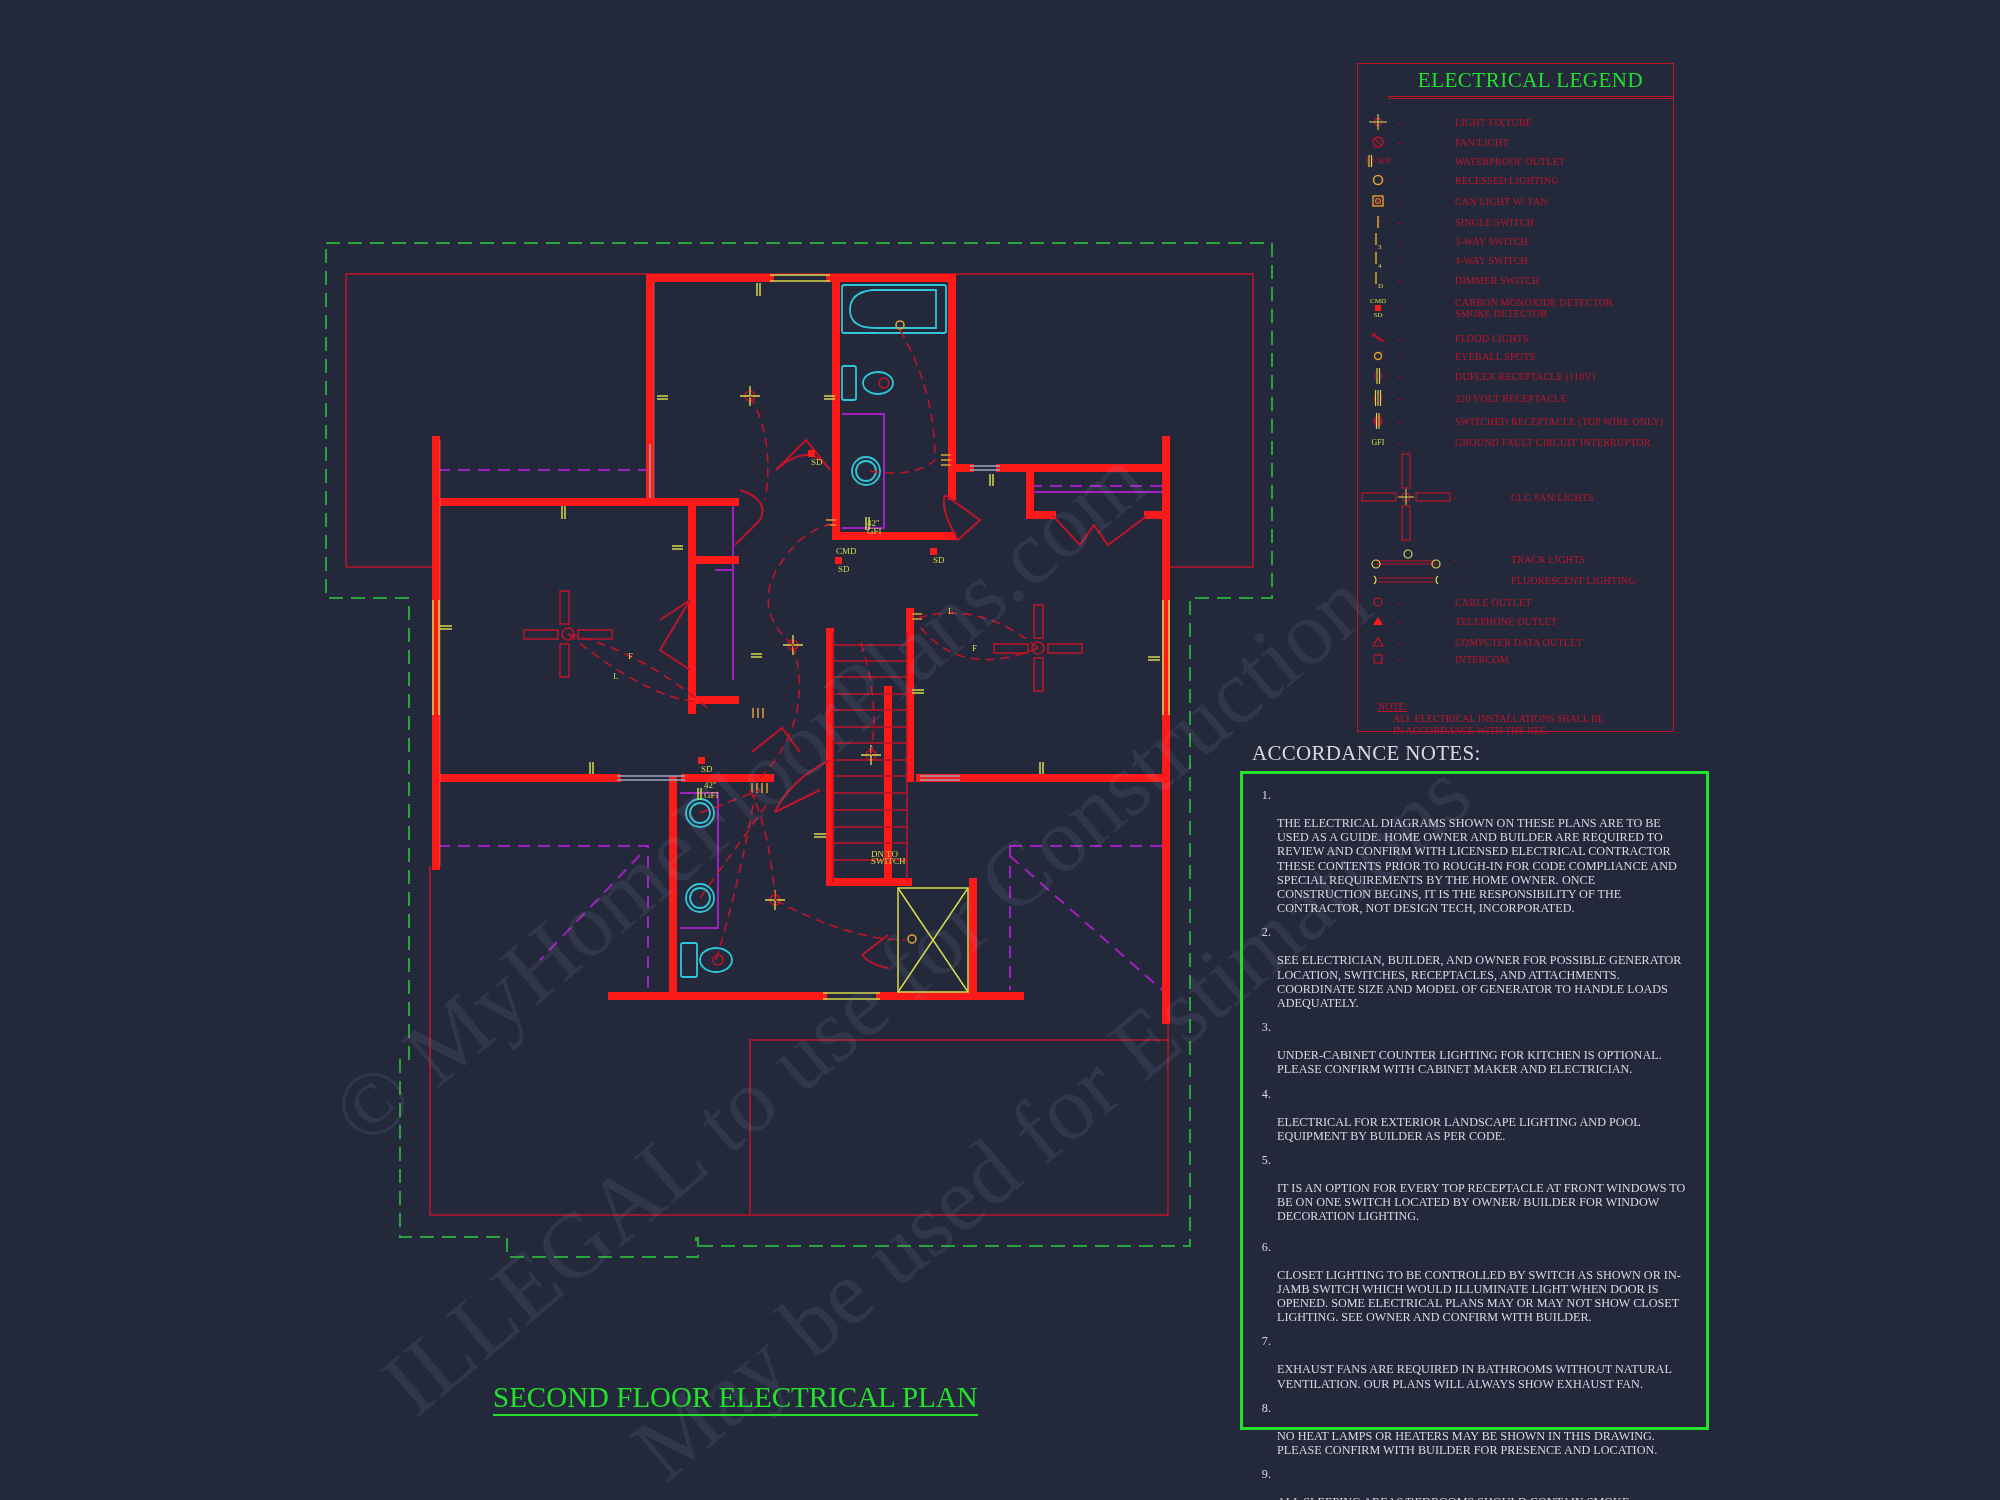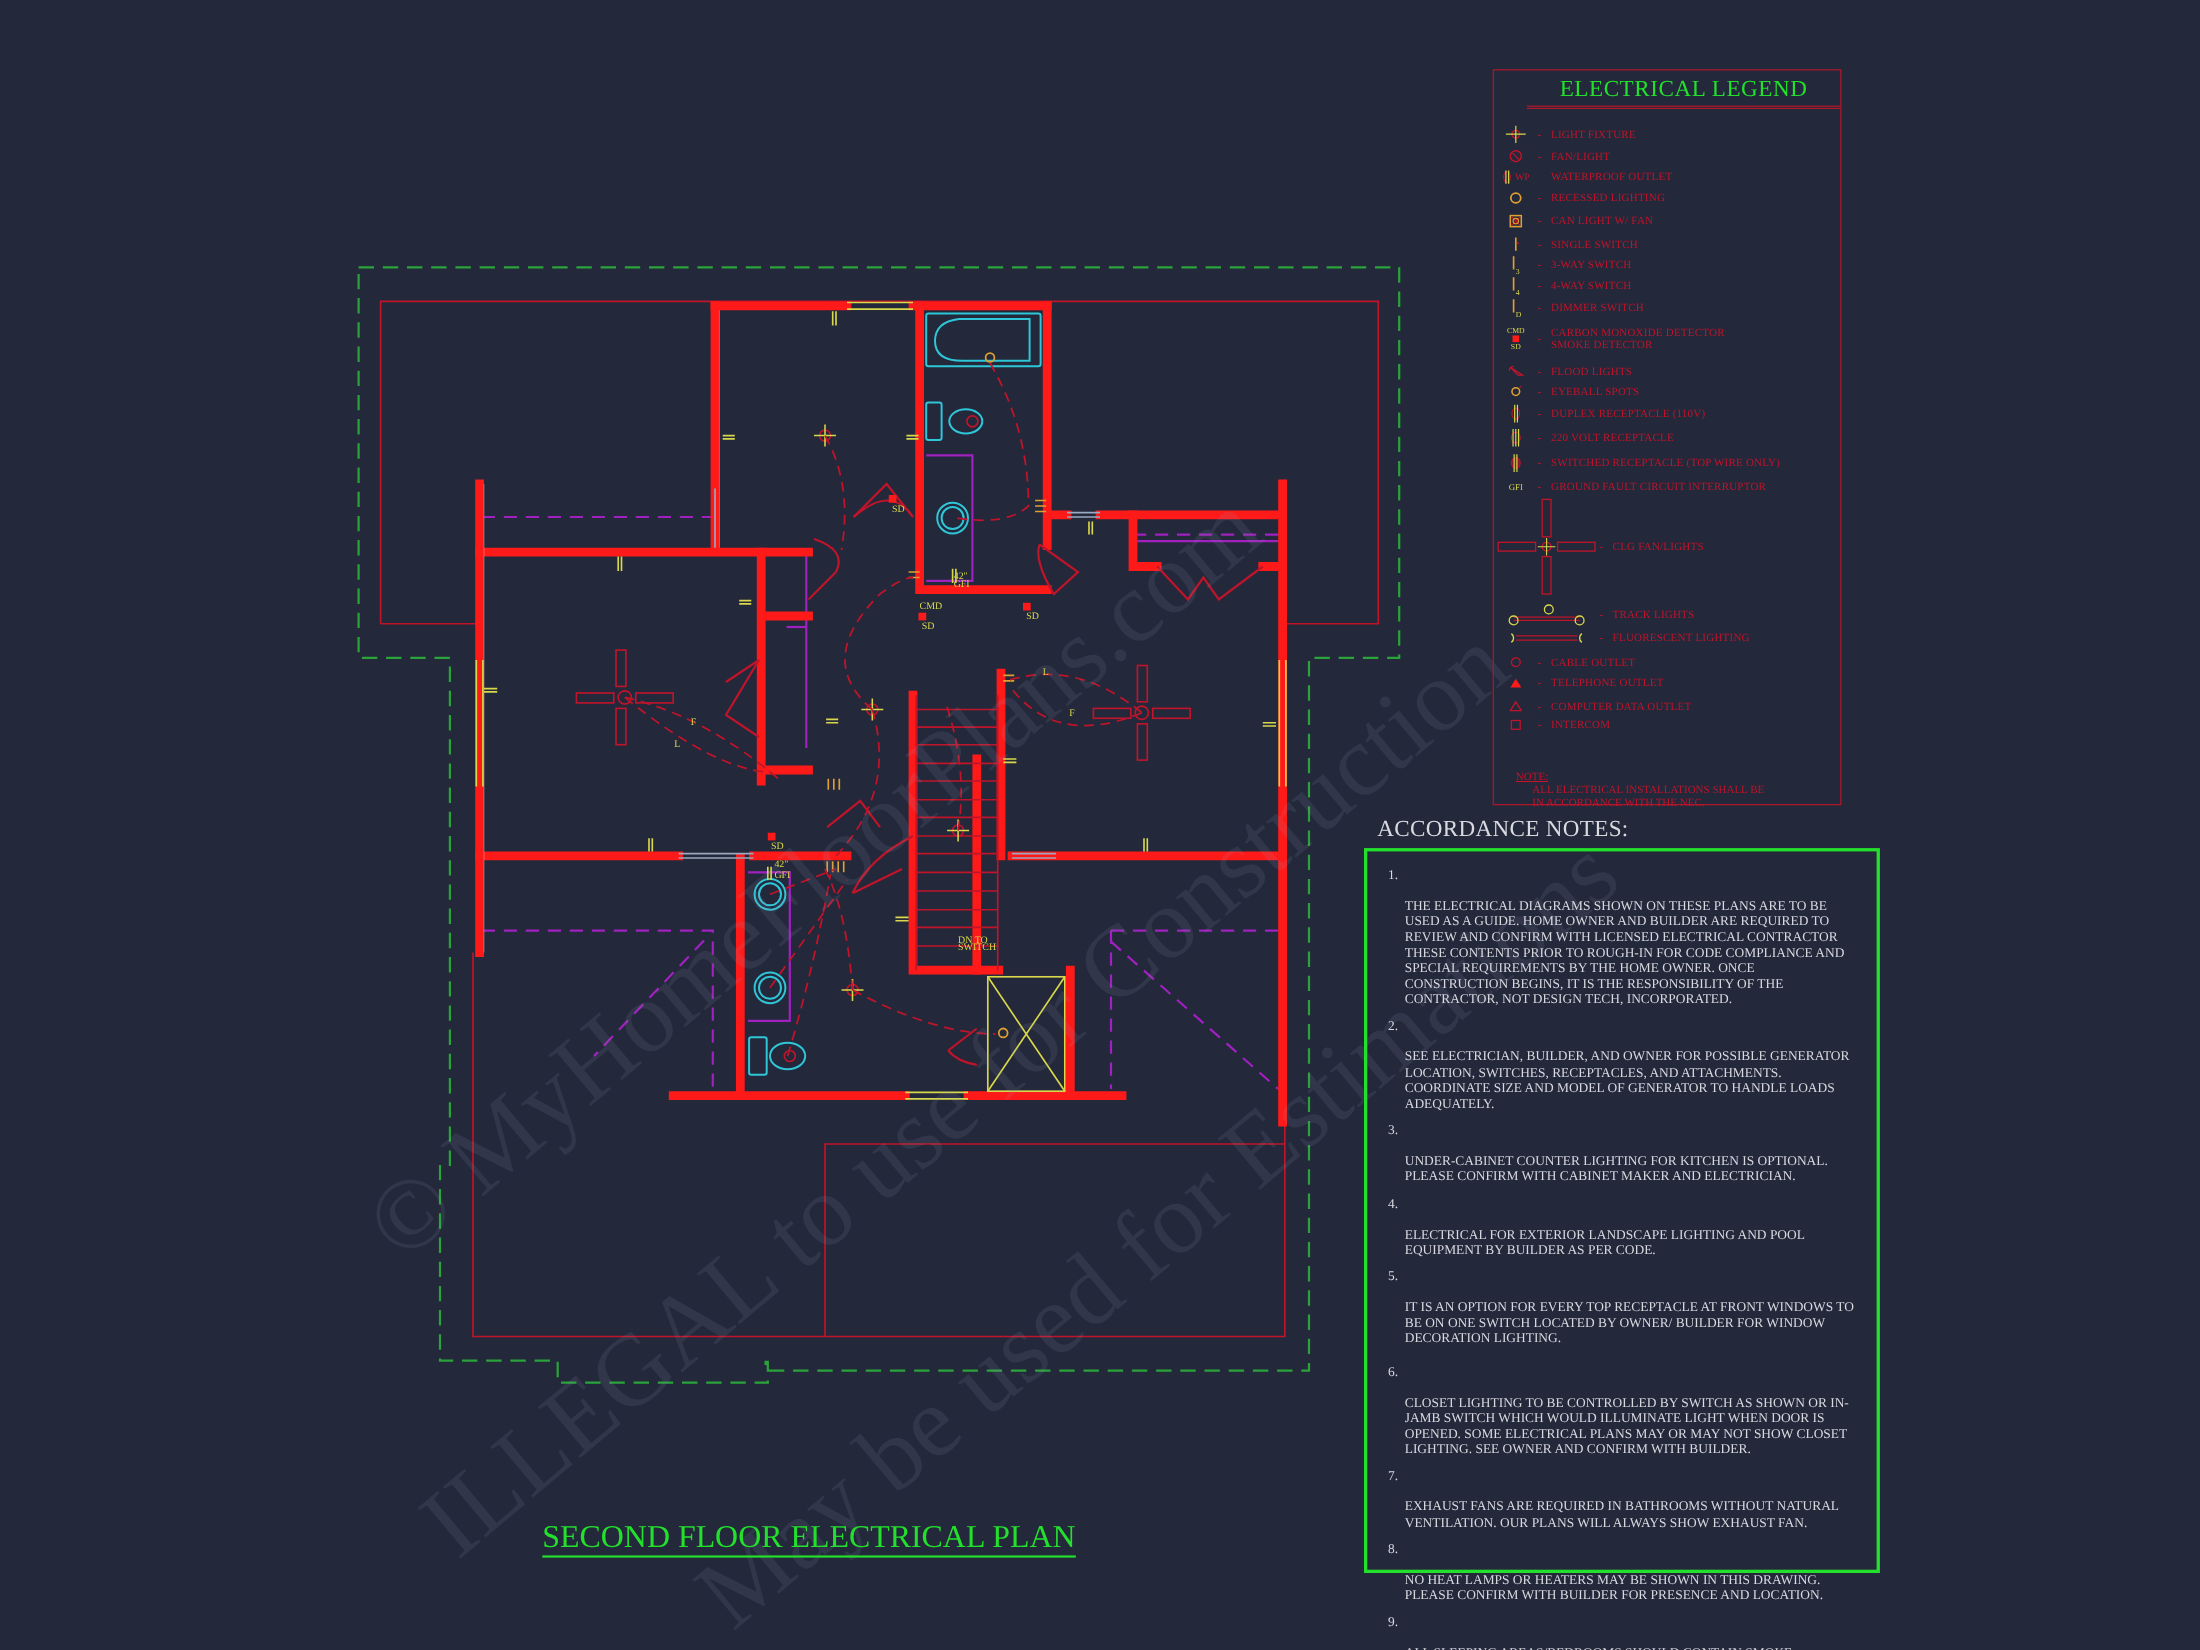--- a/index.html
+++ b/index.html
@@ -4,21 +4,21 @@
 <style>
   html,body{margin:0;padding:0;background:#23283b;}
   body{width:2000px;height:1500px;position:relative;overflow:hidden;font-family:"Liberation Serif","DejaVu Serif",serif;}
   #plan-svg{position:absolute;left:0;top:0;width:2000px;height:1500px;}
   .wm{position:absolute;color:rgba(150,155,175,0.13);font-family:"Liberation Serif",serif;white-space:nowrap;transform-origin:left bottom;pointer-events:none;}
   .legend{position:absolute;left:1357px;top:63px;width:317px;height:669px;border:1.5px solid #c0142a;box-sizing:border-box;padding-left:30px;}
   .legend-title{height:32px;border-bottom:3px double #c0142a;color:#22e02c;font-size:21px;text-align:center;line-height:32px;letter-spacing:0.5px;}
   .legend-row{position:absolute;left:0;display:flex;align-items:center;height:16px;}
   .legend-sym{width:40px;display:flex;justify-content:center;align-items:center;}
   .legend-dash{color:#c0142a;font-size:10px;width:12px;}
-  .legend-label{color:#c0142a;font-size:10px;letter-spacing:0.2px;}
+  .legend-label{color:#c0142a;font-size:10px;letter-spacing:0.2px;margin-left:45px;}
   .legend-note{position:absolute;left:20px;top:611px;color:#c0142a;font-size:10px;line-height:12px;margin-top:26px;}
   .legend-note u{text-decoration:underline;}
   .notes-heading{position:absolute;left:1252px;top:741px;color:#d9dae0;font-size:21px;letter-spacing:0.3px;}
   .notes-box{position:absolute;left:1240px;top:771px;width:469px;height:659px;border:3px solid #22e02c;box-sizing:border-box;padding:14px 18px 0 10px;}
   .note{display:flex;color:#d9dae0;font-size:12.2px;line-height:14.2px;margin-bottom:10px;}
   .note-num{width:18px;flex:none;text-align:right;padding-right:6px;}
   .note-text{flex:1;margin-top:28px;}
   .plan-title{position:absolute;left:493px;top:1382px;color:#22e02c;font-size:29px;border-bottom:2px solid #22e02c;line-height:30px;padding-bottom:2px;}
   .plan-label{font-family:"Liberation Serif",serif;fill:#d8d84a;}
 </style>

